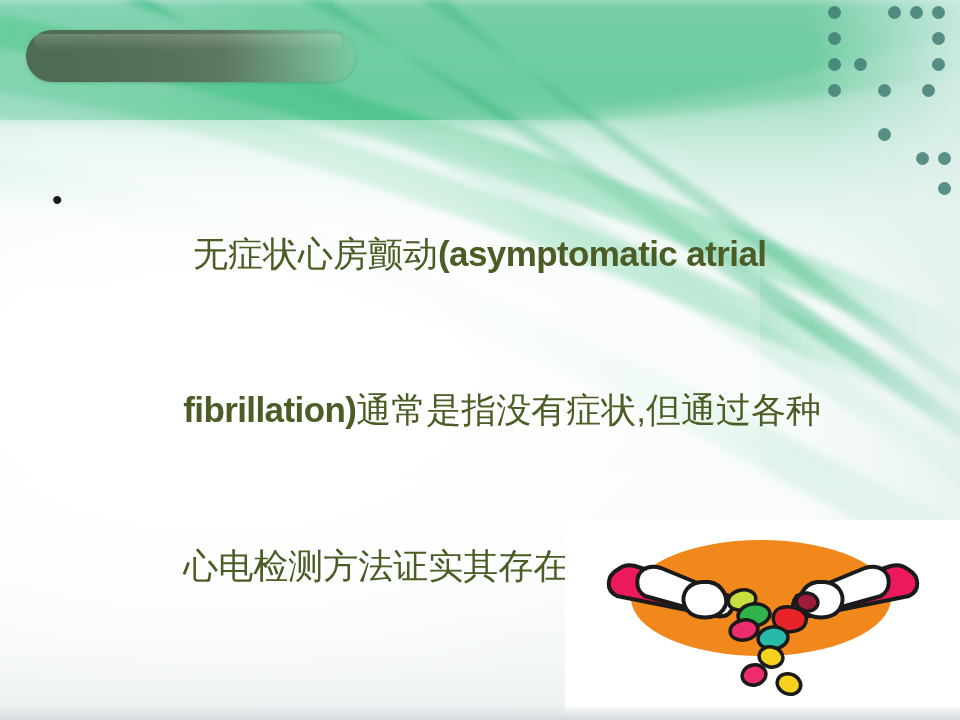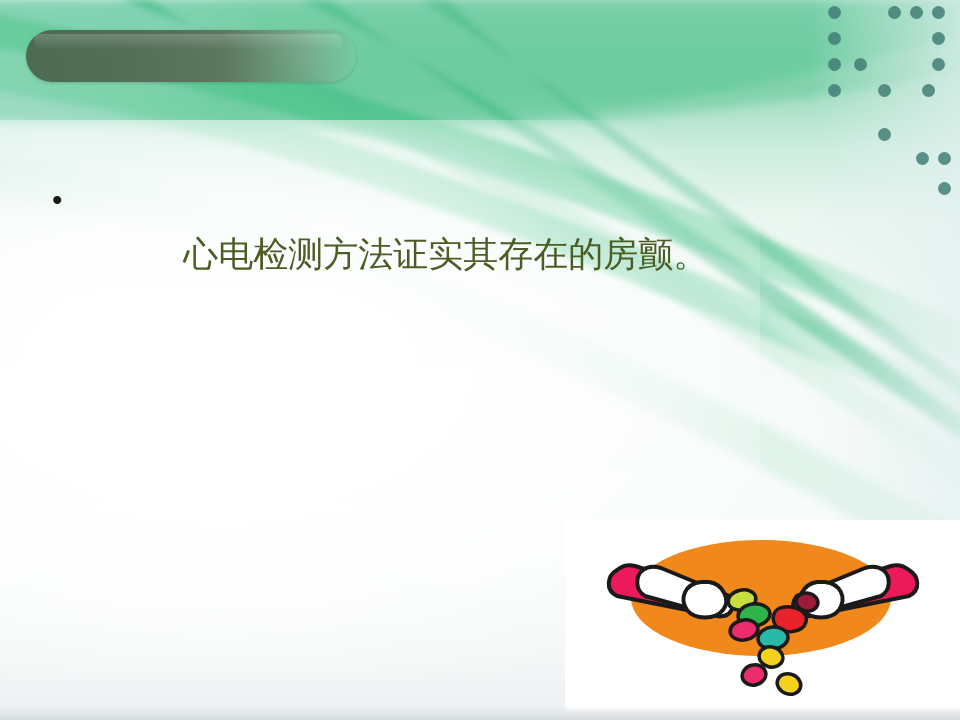--- a/index.html
+++ b/index.html
@@ -256,20 +256,26 @@
     <span class="dot" style="left:128px; top:152px;"></span>
     <span class="dot" style="left:128px; top:182px;"></span>
   </div>
 
   <div class="content">
 
     <div class="bullet-row">
       <div class="bullet-mark dark">•</div>
       <div class="bullet-text">
         <span class="line">
+          <span> 无症状心房颤动</span><span class="en">(asymptomatic atrial</span>
+        </span>
+        <span class="line">
+          <span class="en">fibrillation)</span><span>通常是指没有症状,但通过各种</span>
+        </span>
+        <span class="line">
           <span>心电检测方法证实其存在的房颤。</span>
         </span>
       </div>
     </div>
 
   </div>
 
   <div class="picture">
     <svg width="395" height="200" viewBox="0 0 395 200">
 

